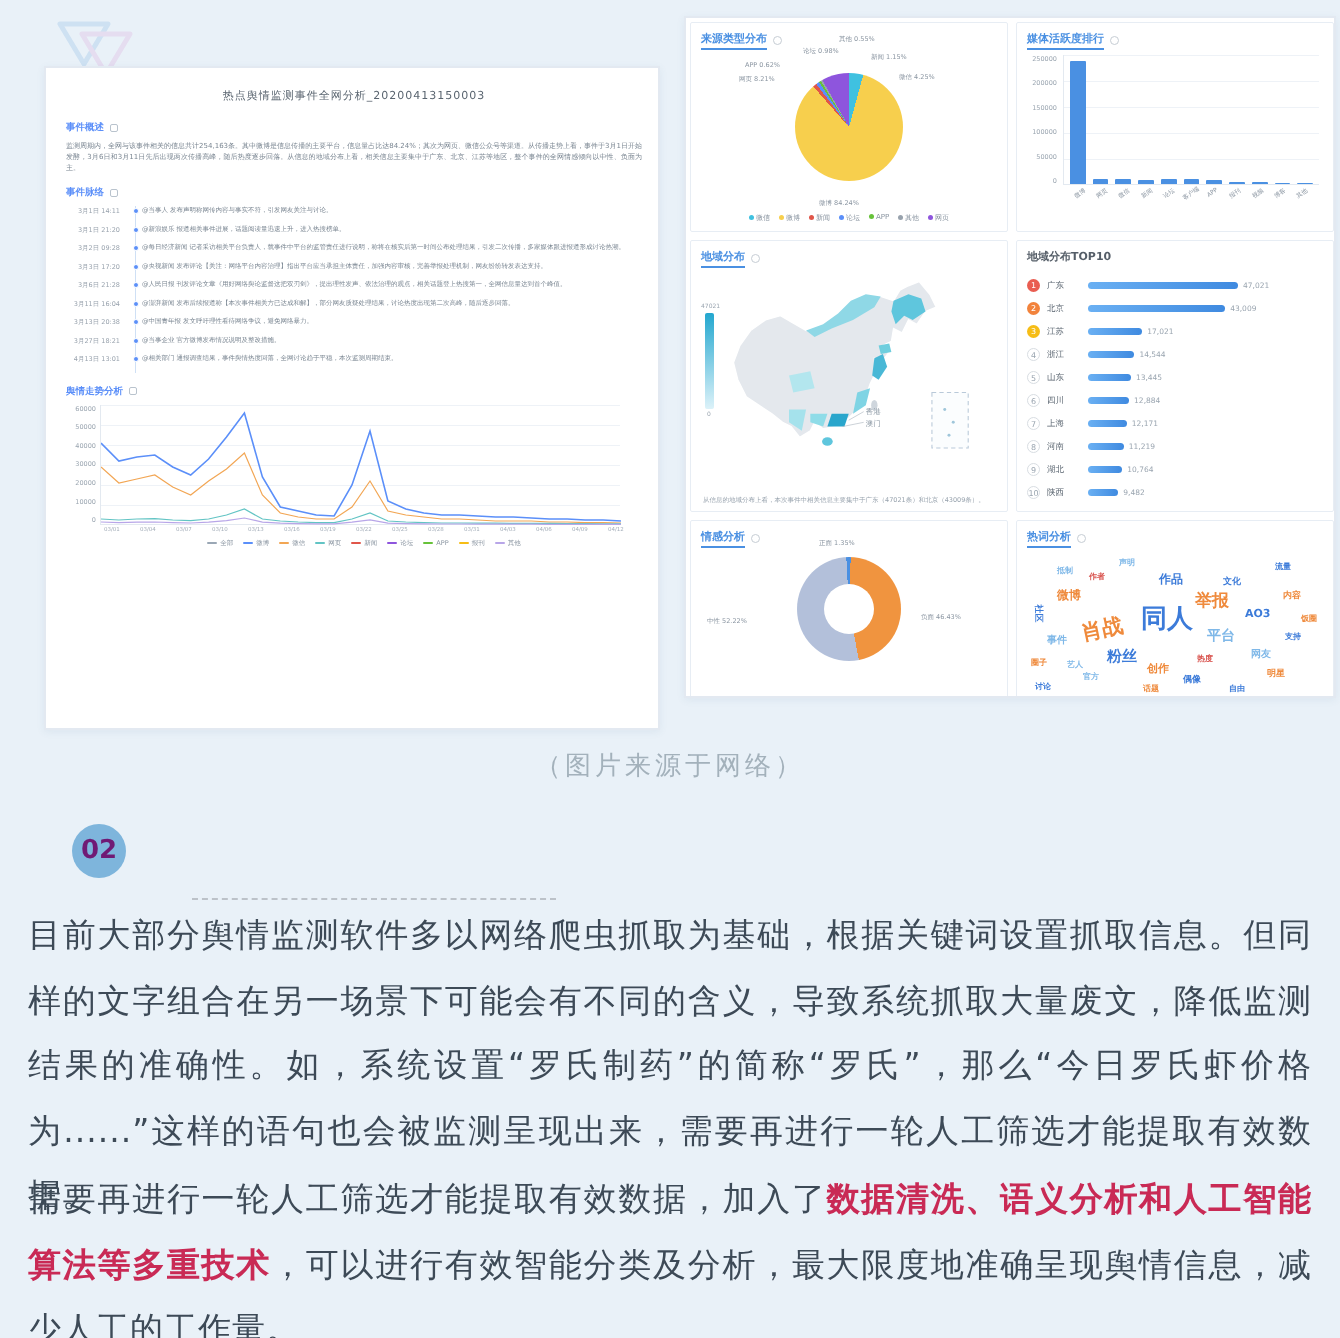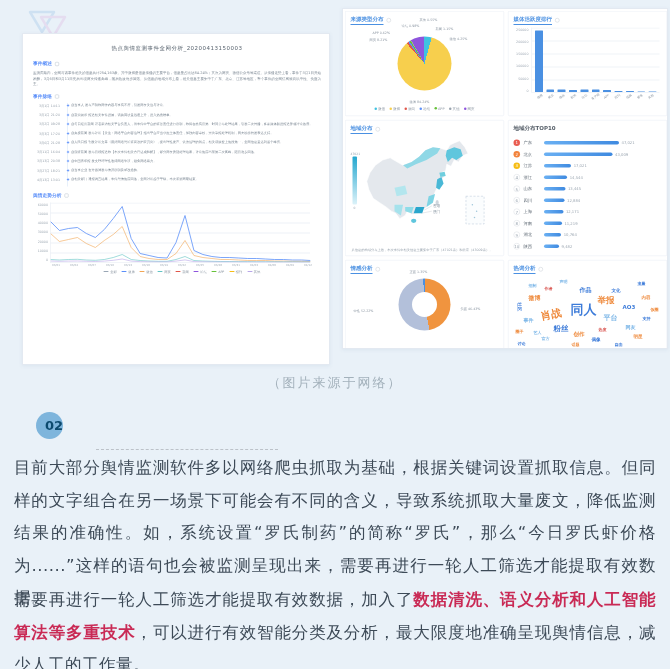--- a/index.html
+++ b/index.html
@@ -69,21 +69,21 @@
   .t-bar { height:7px; border-radius:4px; background:linear-gradient(90deg,#6ab0f3,#3f8ae0); }
   .t-val { font-size:7.5px; color:#9aa5b0; margin-left:5px; white-space:nowrap; }
   .donut { position:absolute; left:106px; top:36px; width:104px; height:104px; border-radius:50%; }
   .donut::after { content:''; position:absolute; inset:27px; background:#fff; border-radius:50%; }
   .cloud { position:absolute; left:6px; top:28px; width:304px; height:152px; }
   .word { position:absolute; font-weight:bold; white-space:nowrap; }
 
   
   .caption { position:absolute; top:374px; width:100%; text-align:center; font-size:13px; color:#a3b1bb; letter-spacing:2px; }
   .badge { position:absolute; left:36px; top:412px; width:27px; height:27px; border-radius:50%; background:#7eb5dc;
-           color:#0c4a6e; font-size:13px; font-weight:bold; line-height:27px; text-align:right; }
+           color:#701a75; font-size:13px; font-weight:bold; line-height:27px; text-align:center; }
   .sec-title { position:absolute; left:96px; top:414px; font-size:20px; font-weight:bold; color:#3b3f44; letter-spacing:3px; }
   .sec-dash { position:absolute; left:96px; top:449px; width:182px; border-top:1.5px dashed #bcc2c9; }
   .body-para { position:absolute; left:14px; width:642px; font-size:16.5px; line-height:32.5px; letter-spacing:.5px;
                color:#3d4a57; text-align:justify; }
   .p1 { top:452px; }
   .p2 { top:584px; }
   .hl { color:#c92a55; font-weight:bold; }
 </style>
 </head>
 <body>

